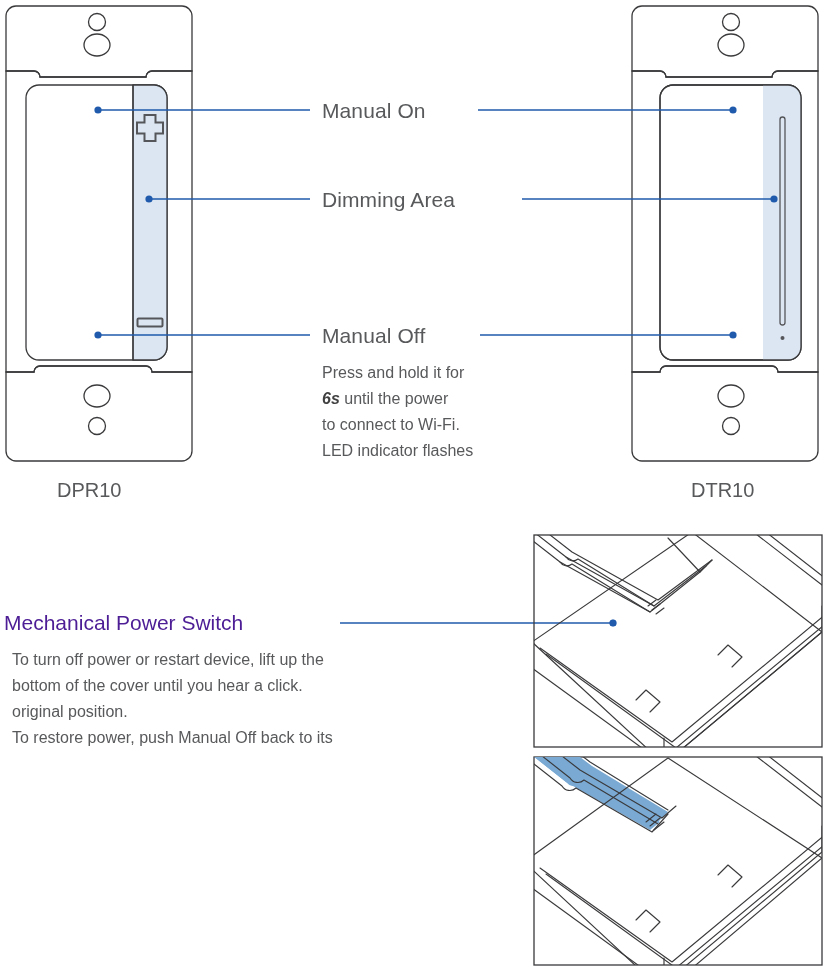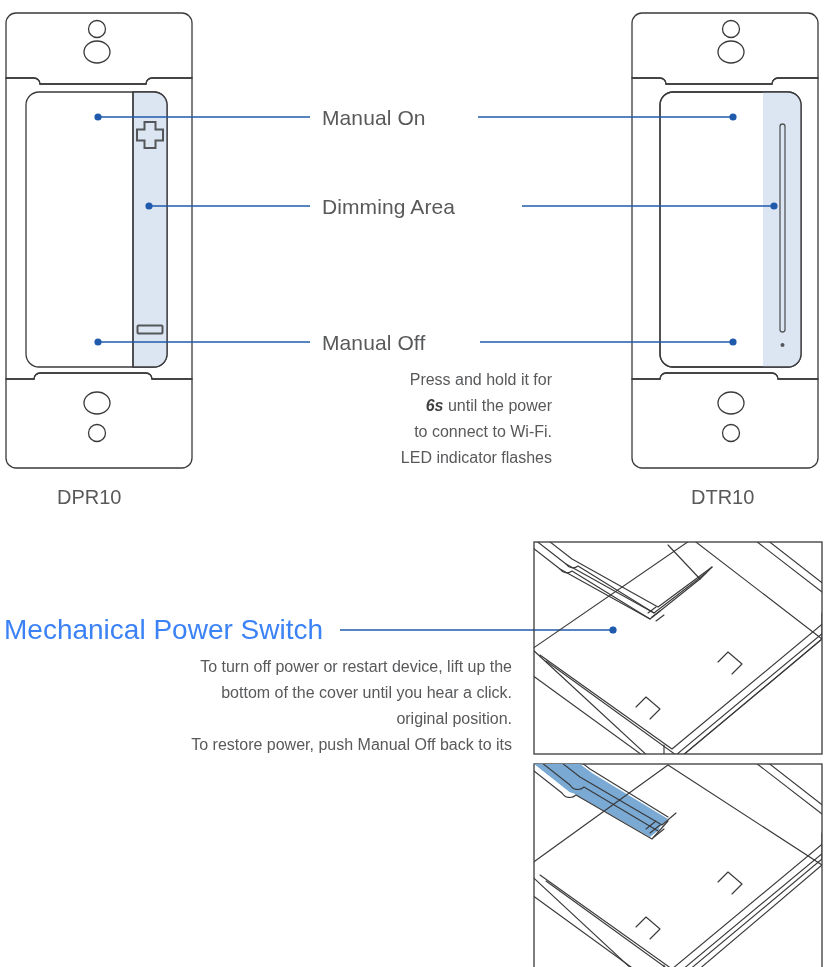--- a/index.html
+++ b/index.html
@@ -11,21 +11,21 @@
   body {
     width: 824px;
     height: 967px;
     position: relative;
     font-family: "Liberation Sans", sans-serif;
     color: #4a4a4a;
     overflow: hidden;
   }
   .stage {
     position: absolute;
-    left: 0; top: 7px;
+    left: 0; top: 0;
     width: 824px;
     height: 746px;
   }
   svg.diagram {
     position: absolute;
     left: 0; top: 0;
     width: 824px;
     height: 967px;
     display: block;
   }
@@ -46,32 +46,31 @@
     font-size: 20px;
     line-height: 24px;
     color: #58595b;
   }
   .body-text {
     position: absolute;
     font-family: "Liberation Sans", sans-serif;
     font-size: 16px;
     line-height: 26px;
     color: #58595b;
-    text-align: right;
   }
   .body-text b {
     font-weight: bold;
     color: #404040;
     font-style: italic;
   }
   .para-line { display: block; white-space: nowrap; }
   .mech-title {
-    font-size: 28px;
+    font-size: 21px;
     line-height: 26px;
-    color: #3b82f6;
+    color: #4c1d95;
   }
   .stroke-dark { stroke: #3a3a3c; }
   .no-fill { fill: none; }
 </style>
 </head>
 <body>
 
 <div class="stage">
 
   <svg class="diagram" viewBox="0 0 824 967">

